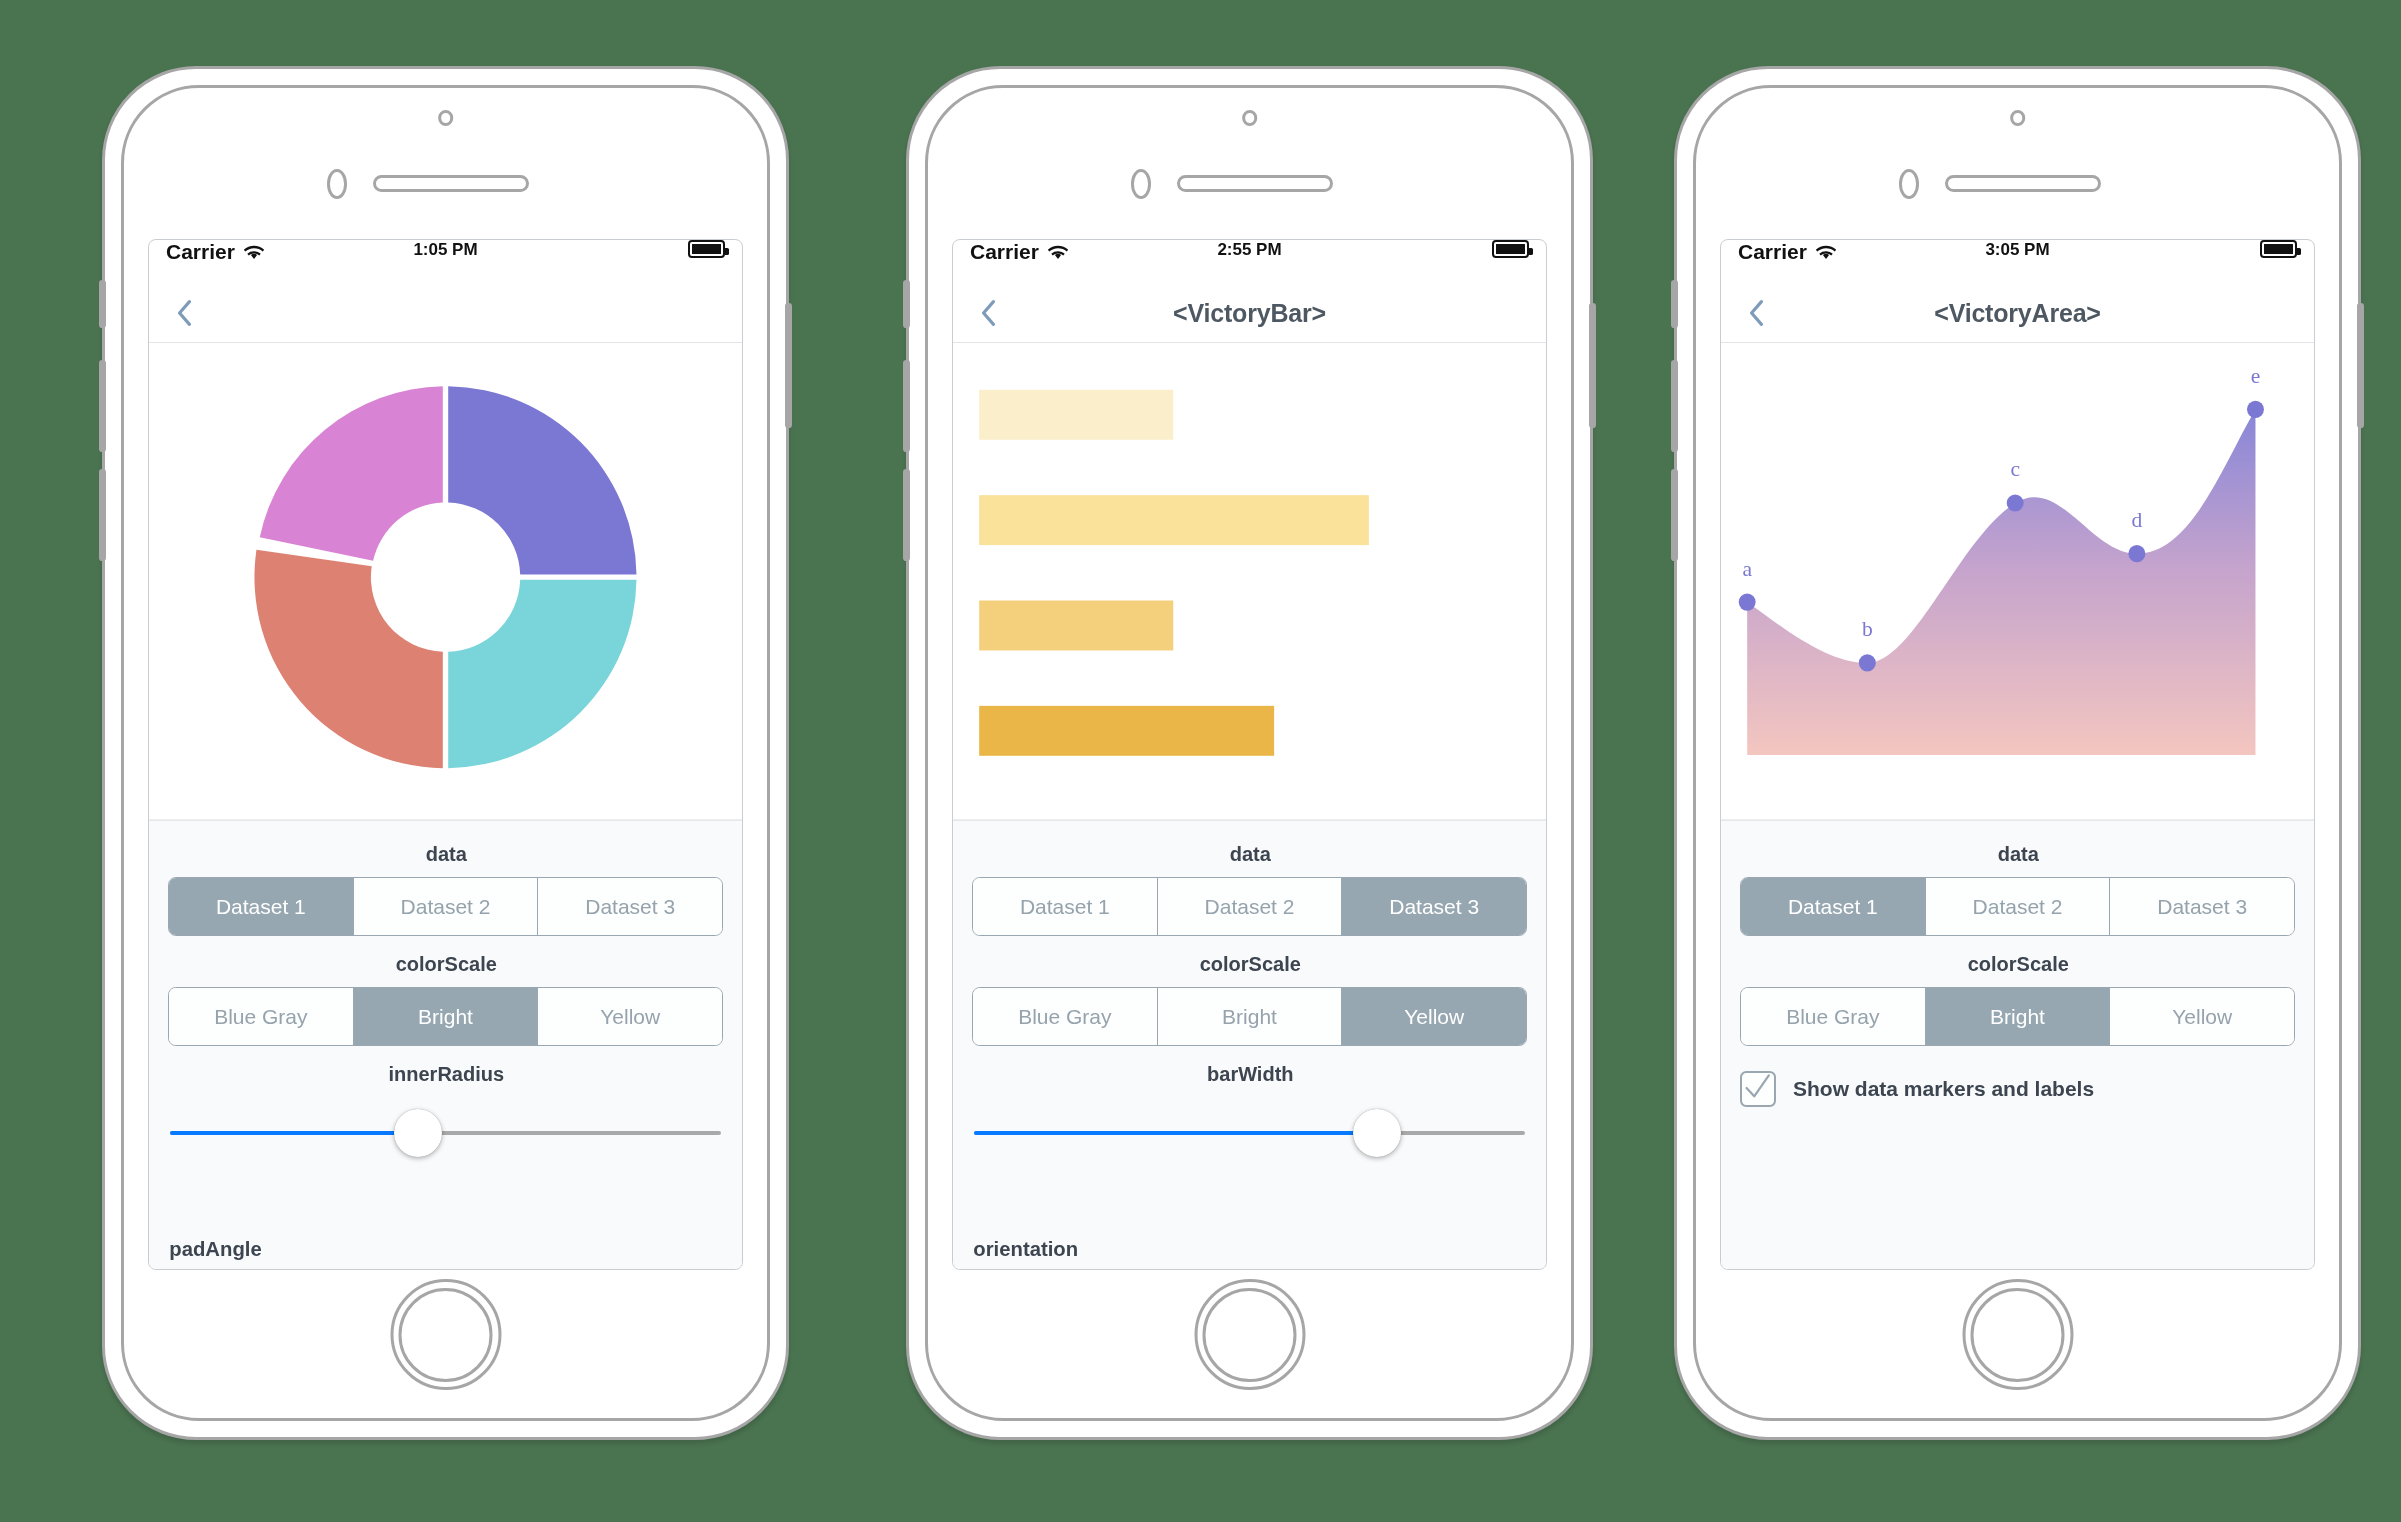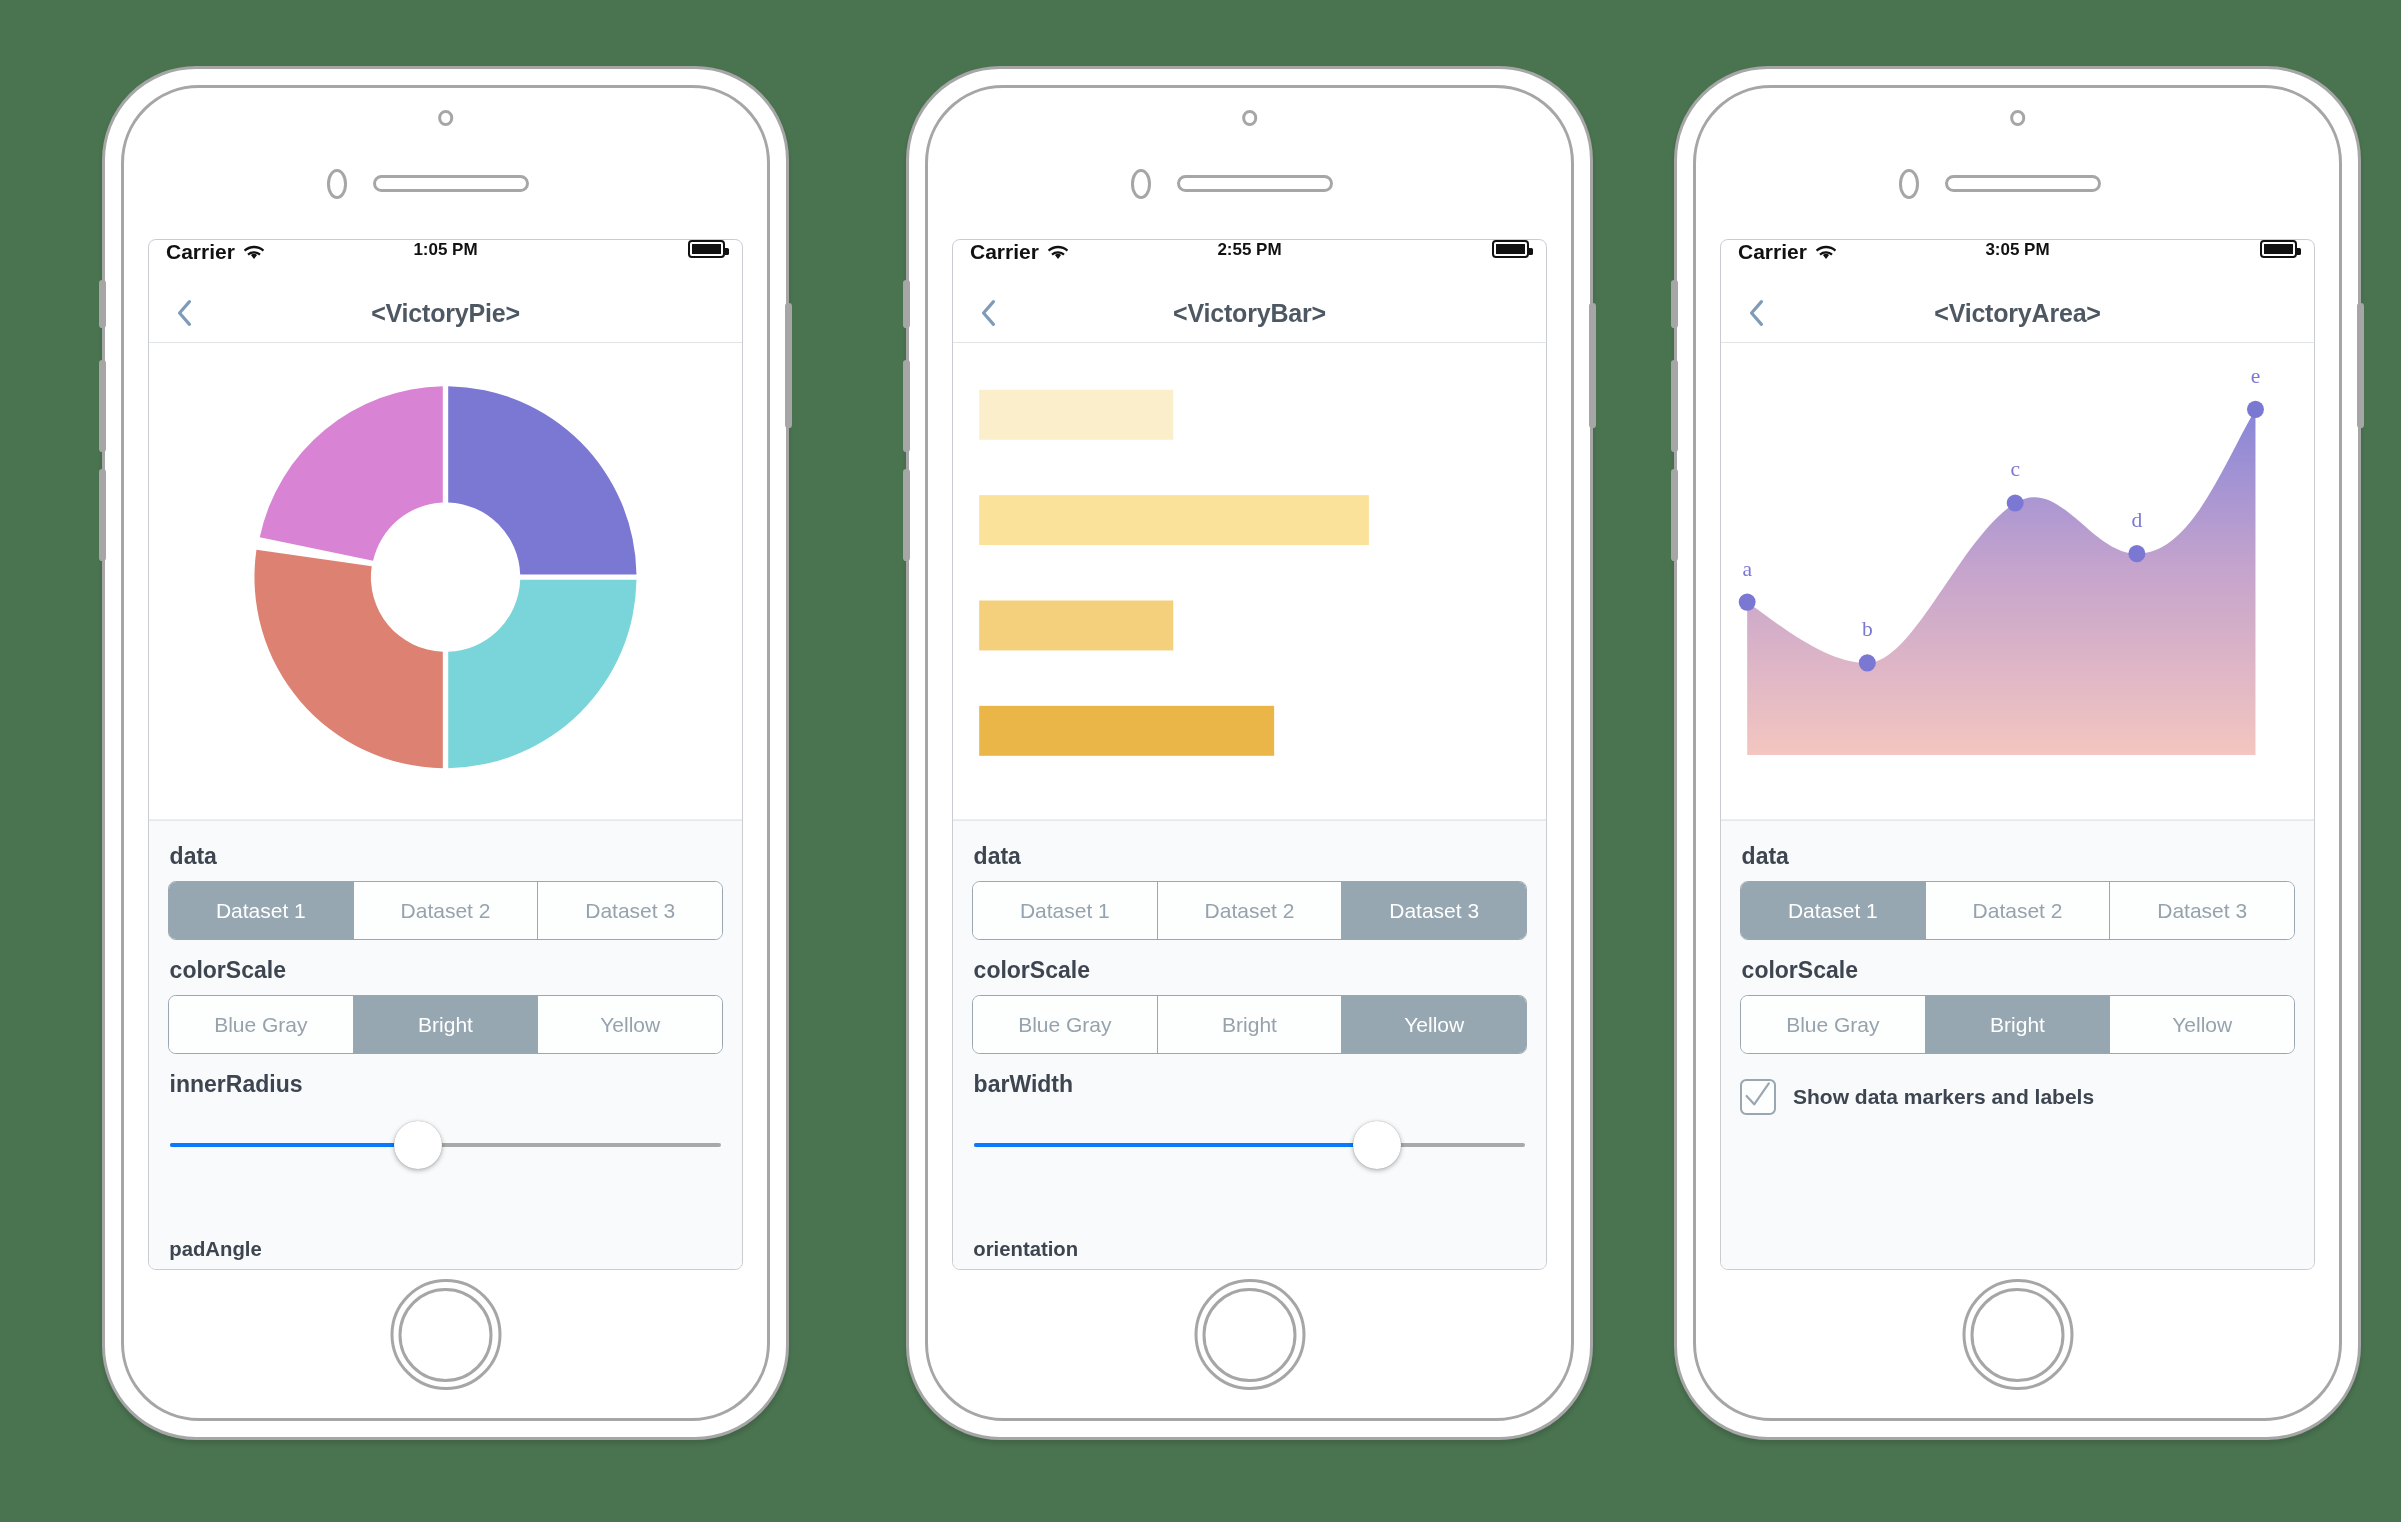--- a/index.html
+++ b/index.html
@@ -129,21 +129,21 @@
   }
 
   
   .controls{
     flex:1;background:#f8fafb;border-top:0.8px solid #e6e9ec;
     border-radius:0 0 6.2px 6.2px;
     padding:22px 19px 0 19px;box-sizing:border-box;
     position:relative;overflow:hidden;
   }
   .ctrl-label{
-    font-size:23px;font-weight:bold;color:#3d4550;margin:0 0 11px 1.6px;
+    font-size:20px;font-weight:bold;color:#3d4550;margin:0 0 11px 1.6px;text-align:center;
   }
   .ctrl-label.tight{margin-bottom:9px;}
   .spacer-sm{height:17px;}
 
   
   .segmented{
     display:flex;width:100%;height:59px;
     border:1.2px solid #9aa7b0;border-radius:7.8px;overflow:hidden;
     box-sizing:border-box;background:#fdfefe;
   }
@@ -226,21 +226,20 @@
       </div>
 
       <div class="navbar">
         <div class="nav-back">
           <span>
             <svg viewBox="0 0 24 38" width="17" height="28">
                 <path d="M19 3L5 19l14 16" fill="none" stroke="#7e9cba" stroke-width="4.5" stroke-linecap="round" stroke-linejoin="round"></path>
               </svg>
           </span>
         </div>
-        <div class="nav-title">&lt;VictoryPie&gt;</div>
       </div>
 
       <div class="chart-area">
         <svg viewBox="0 0 770 610" width="100%" height="100%" preserveAspectRatio="xMidYMid meet">
           <g transform="translate(385,300)">
 
             <path d="M 3.5 -248 A 248 248 0 0 1 248 -3.5 L 97 -3.5 A 97 97 0 0 0 3.5 -97 Z" fill="#7b78d4"></path>
 
             <path d="M 248 3.5 A 248 248 0 0 1 3.5 248 L 3.5 97 A 97 97 0 0 0 97 3.5 Z" fill="#7ad5da"></path>
 

